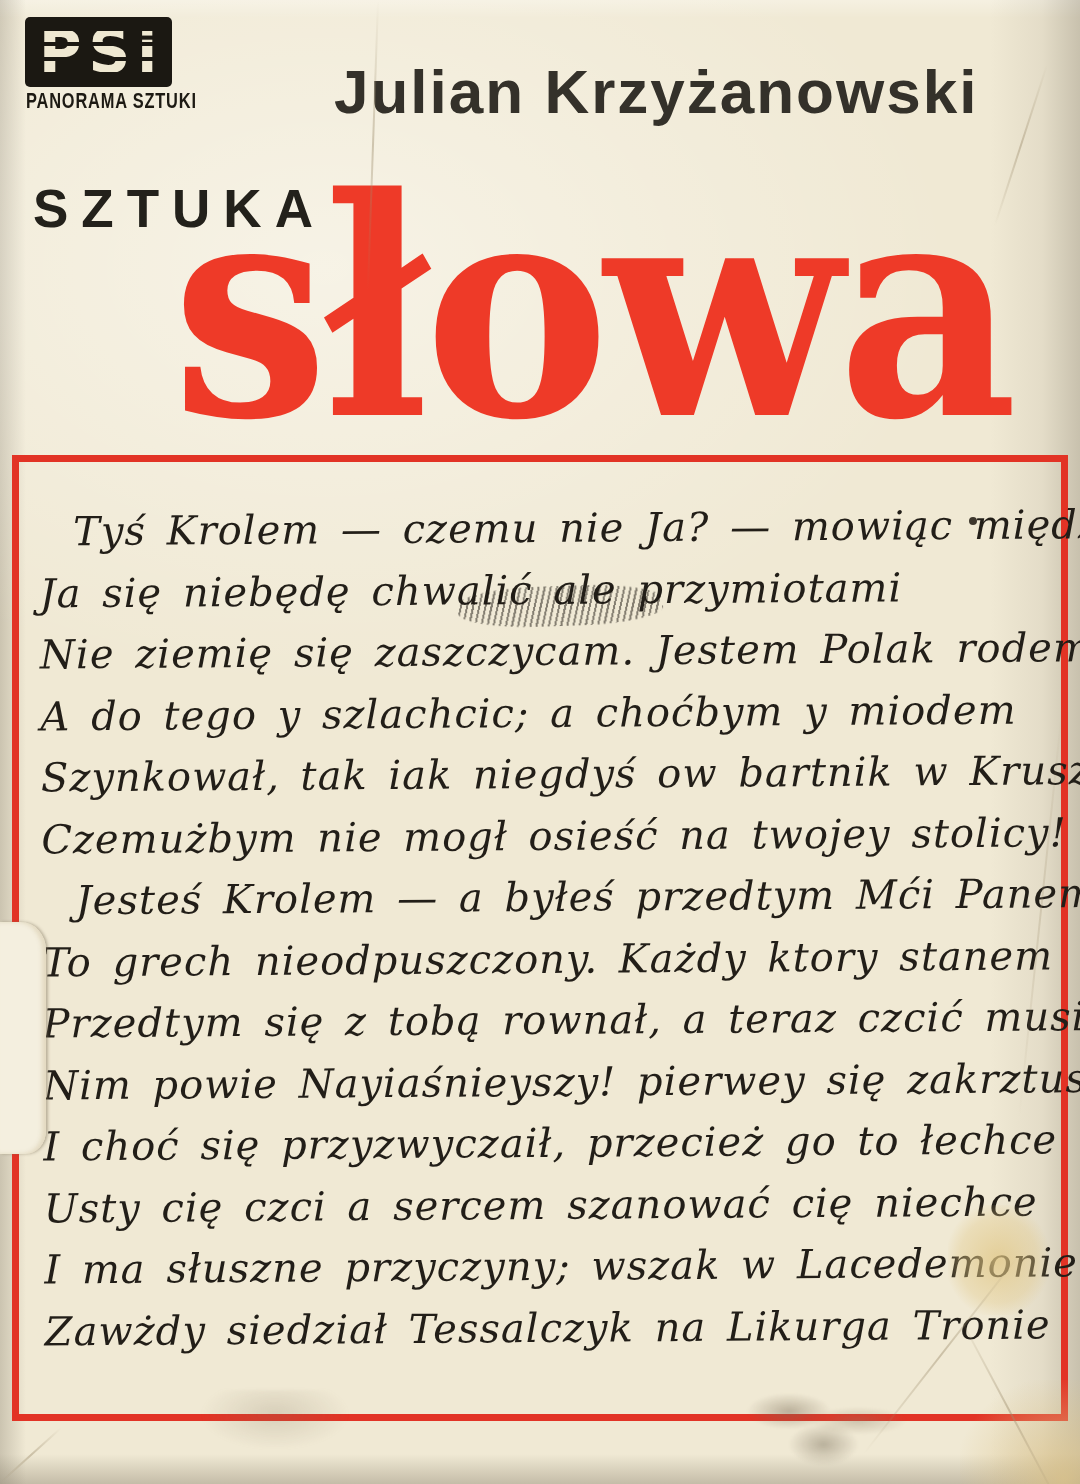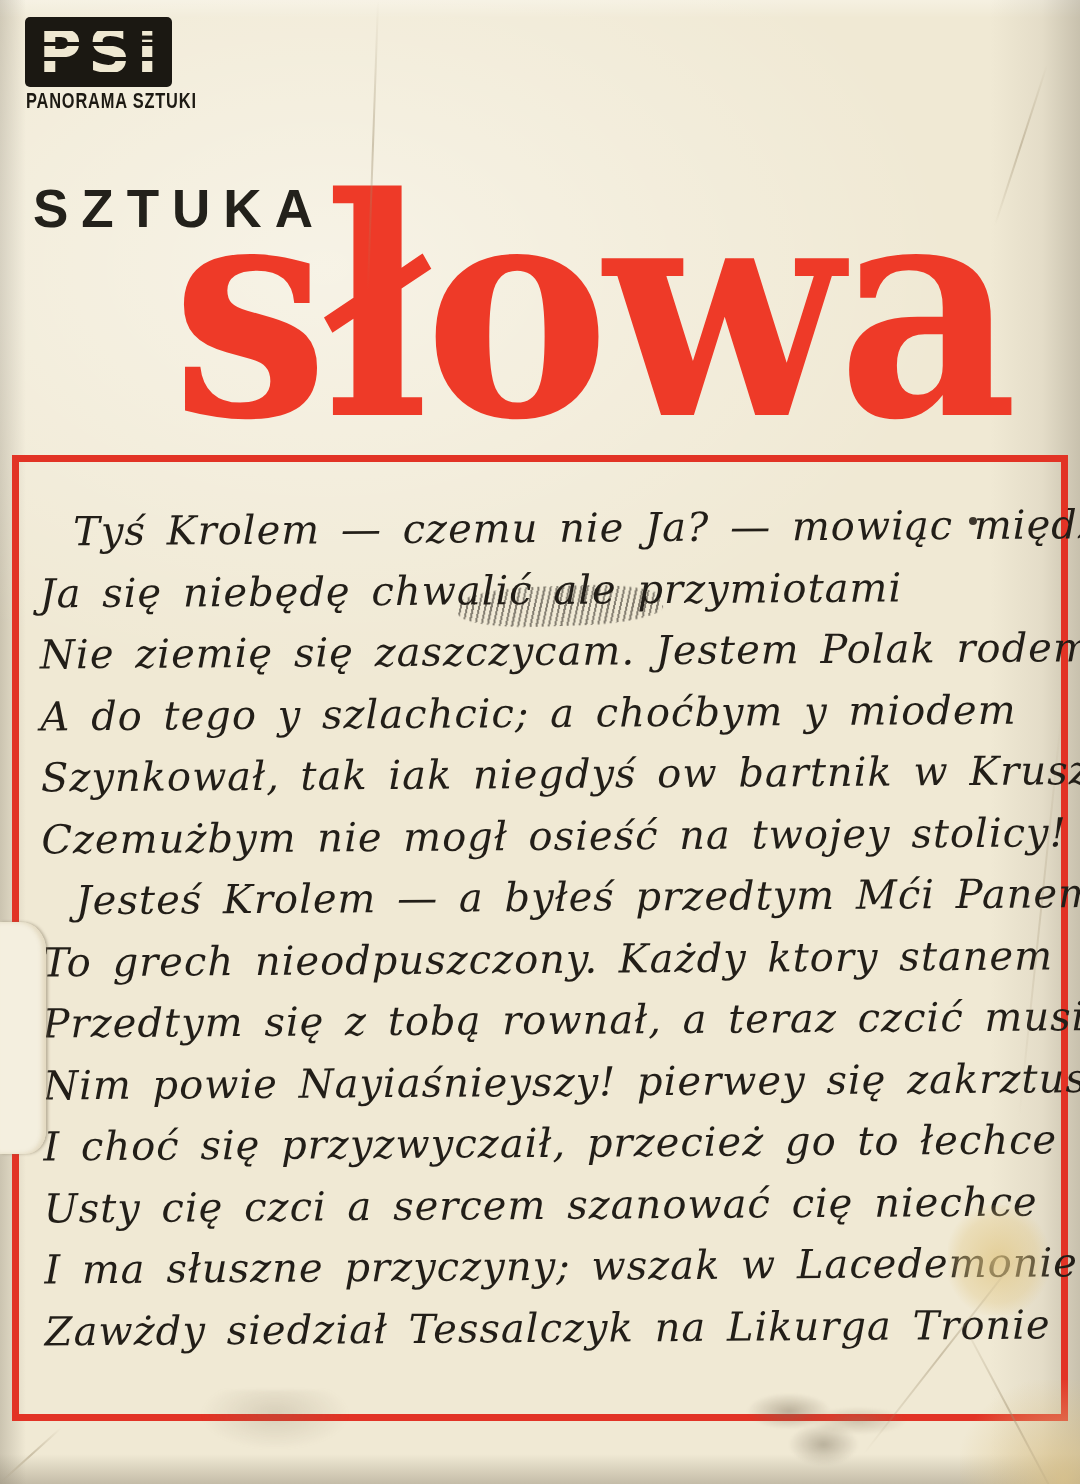--- a/index.html
+++ b/index.html
@@ -166,20 +166,21 @@
 <body>
 
 <div id="cover">
 
   <div class="logo-box">
     <span class="monogram">PSi</span>
     <span class="stencil-stripes"></span>
   </div>
   <div class="series-label">PANORAMA SZTUKI</div>
 
+  <div class="author">Julian Krzyżanowski</div>
 
   <div class="title-black">SZTUKA</div>
   <div class="title-red">słowa</div>
 
   <div class="ms-frame"></div>
   <div class="ms-text">
     <div class="ms-line indent">Tyś Krolem — czemu nie Ja? — mowiąc między nami</div>
     <div class="ms-line">Ja się niebędę chwalić ale przymiotami</div>
     <div class="ms-line">Nie ziemię się zaszczycam. Jestem Polak rodem</div>
     <div class="ms-line">A do tego y szlachcic; a choćbym y miodem</div>

